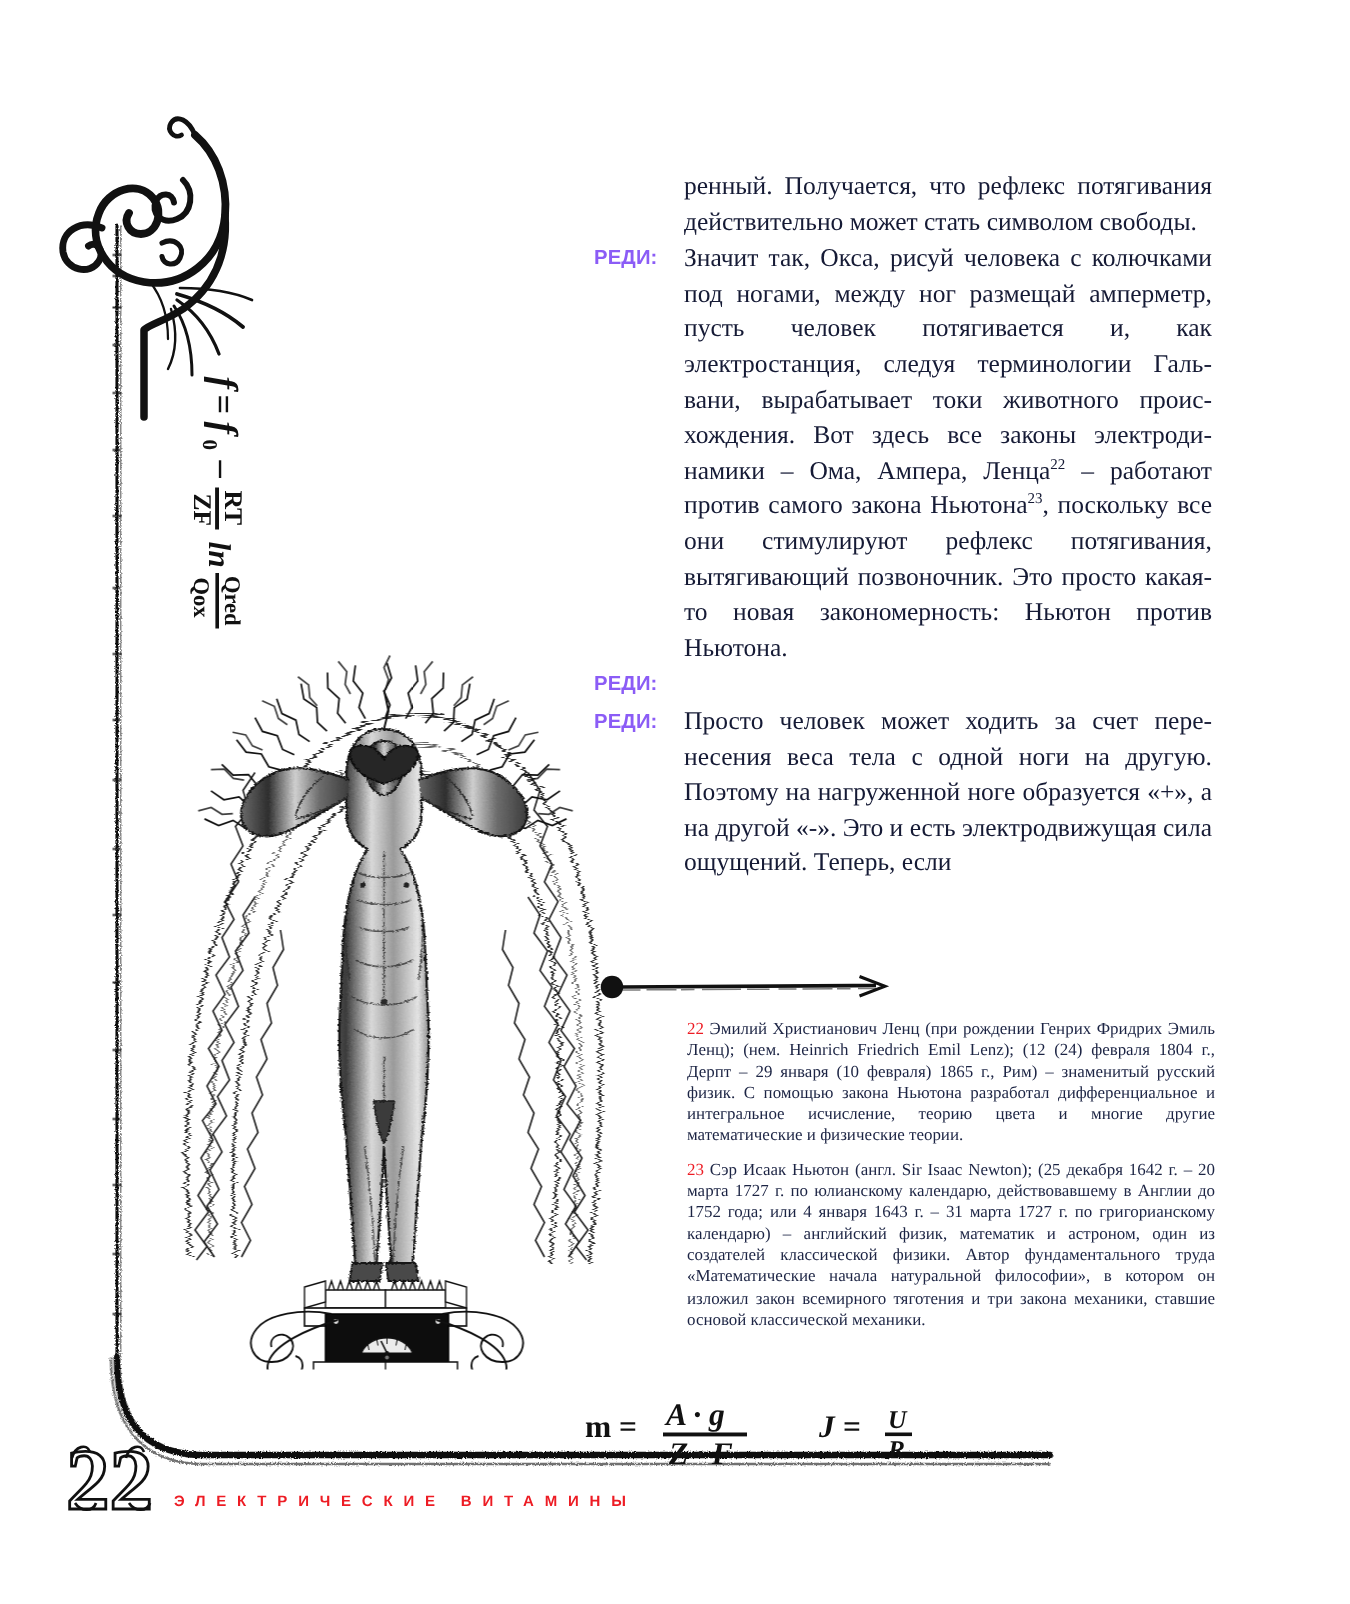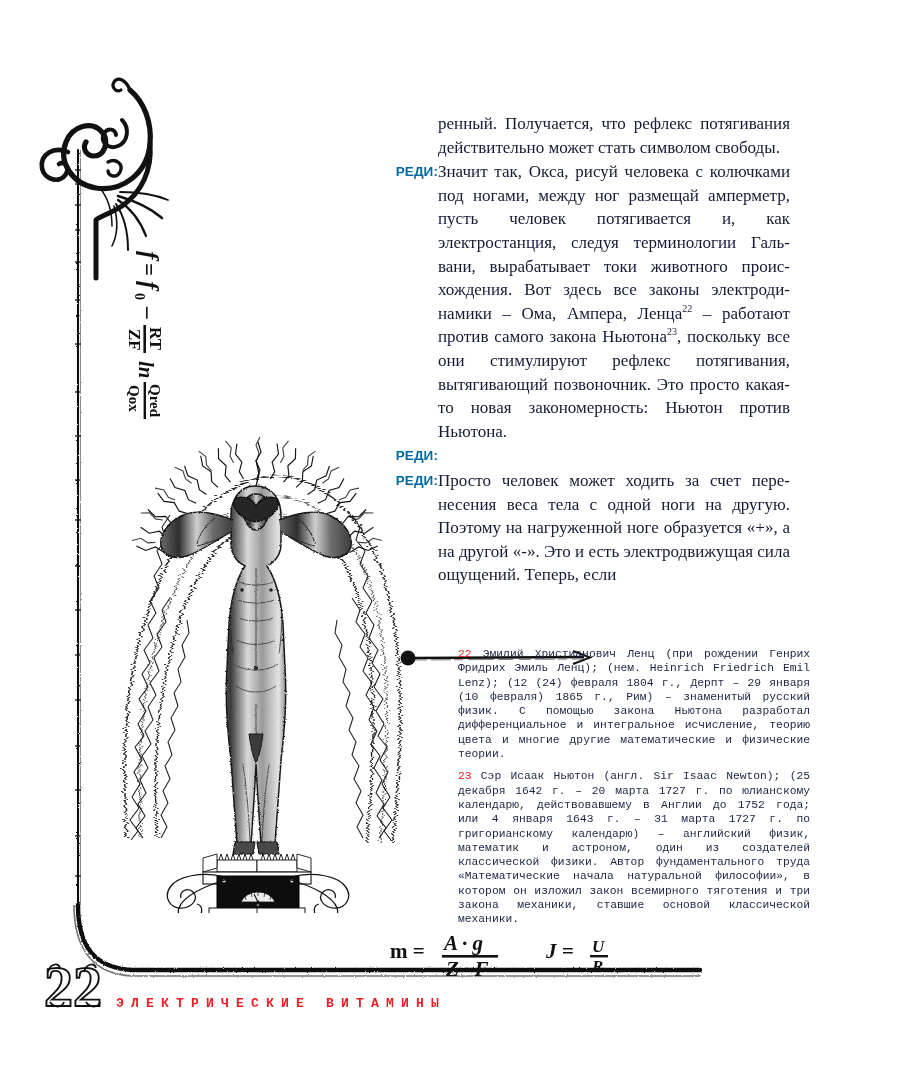--- a/index.html
+++ b/index.html
@@ -48,39 +48,38 @@
     position: absolute;
     left: 105px;
     top: 368px;
     width: 310px;
     height: 545px;
   }
 
   
   .textcol {
     position: absolute;
-    left: 378px;
+    left: 396px;
     top: 112px;
     width: 412px;
   }
   .para {
     display: flex;
     align-items: flex-start;
     margin-bottom: 1px;
   }
   .speaker {
     flex: 0 0 60px;
-    color: #0369a1;
+    color: #8b5cf6;
     font-family: "Liberation Sans", "DejaVu Sans", sans-serif;
     font-weight: bold;
     font-size: 13.5px;
     line-height: 23.6px;
     letter-spacing: 0.1px;
     white-space: nowrap;
-    text-align: right;
   }
   .speaker.blank { visibility: hidden; }
   .ptext {
     flex: 1 1 auto;
     color: #151a35;
     font-size: 17px;
     line-height: 23.6px;
     text-align: justify;
     text-justify: inter-word;
     hyphens: manual;
@@ -97,23 +96,23 @@
     left: 398px;
     top: 645px;
     width: 200px;
     height: 26px;
   }
 
   
   .footnotes {
     position: absolute;
     left: 458px;
-    top: 647px;
+    top: 679px;
     width: 352px;
-    font-family: Liberation Mono, monospace;
+    font-family: Liberation Serif, serif;
   }
   .fn {
     color: #1c2444;
     font-size: 11.3px;
     line-height: 14.3px;
     text-align: justify;
     margin-bottom: 8px;
   }
   .fn .fnum {
     color: #ED1C24;
@@ -137,22 +136,22 @@
     width: 80px;
     height: 62px;
   }
 
   
   .runfoot {
     position: absolute;
     left: 116px;
     top: 996px;
     color: #ED1C24;
-    font-family: Liberation Mono, monospace;
-    font-size: 13px;
+    font-family: Liberation Sans, sans-serif;
+    font-size: 10px;
     font-weight: bold;
     letter-spacing: 7.2px;
     white-space: nowrap;
   }
 </style>
 </head>
 <body>
 
 <div class="page">
 

